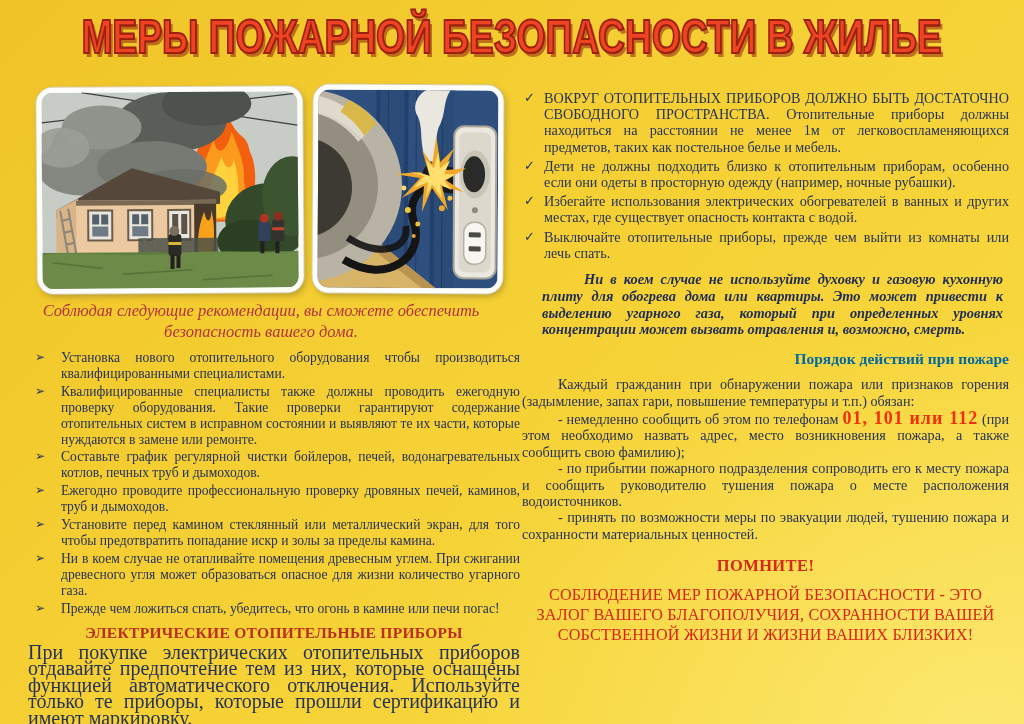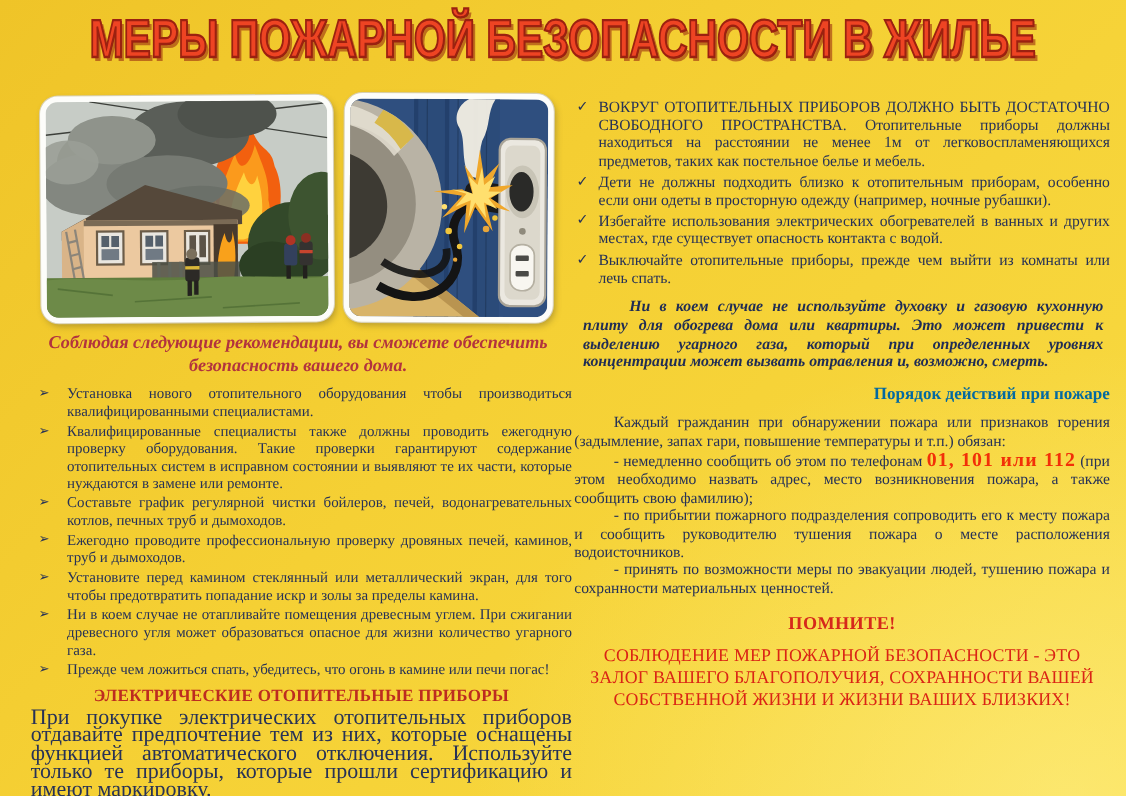--- a/index.html
+++ b/index.html
@@ -39,23 +39,23 @@
     border-radius: 16px;
     padding: 5px;
     box-shadow: 0 0 0 1px #d8d0b2, 2px 3px 6px rgba(110,95,40,.45);
   }
   .photo svg { display: block; border-radius: 11px; }
   #photo-house { left: 37px; top: 87px; transform: rotate(-.4deg); }
   #photo-outlet { left: 313px; top: 85px; transform: rotate(.3deg); }
 
   
   .intro {
-    position: absolute; left: 38px; top: 301px; width: 466px;
-    text-align: center;
-    font-weight: bold; font-style: italic;
+    position: absolute; left: 28px; top: 301px; width: 466px;
+    text-align: center;
+    font-weight: normal; font-style: italic;
     font-size: 16.5px; line-height: 1.25;
     color: #b2333e;
   }
   .left-col { position: absolute; left: 28px; top: 350px; width: 492px; }
   ul.bullets { list-style: none; }
   ul.bullets li {
     position: relative;
     padding-left: 33px;
     text-align: justify;
     font-size: 13.6px; line-height: 15.9px;
@@ -88,21 +88,21 @@
     text-align: justify;
     font-size: 14.2px; line-height: 16.2px;
     margin-bottom: 3px;
   }
   ul.checks li .marker {
     position: absolute; left: 2px; top: 0;
     font-family: "DejaVu Sans", sans-serif;
     font-size: 13px; color: #273257;
   }
   .gas-warning {
-    margin: 10px 6px 0 8px;
+    margin: 10px 6px 0 20px;
     text-align: justify;
     text-indent: 42px;
     font-weight: bold; font-style: italic;
     font-size: 14.4px; line-height: 16.8px;
     color: #1f2c55;
   }
   .procedure-heading {
     margin: 12px 0 8px 0;
     text-align: right;
     font-size: 15.5px; font-weight: bold;

